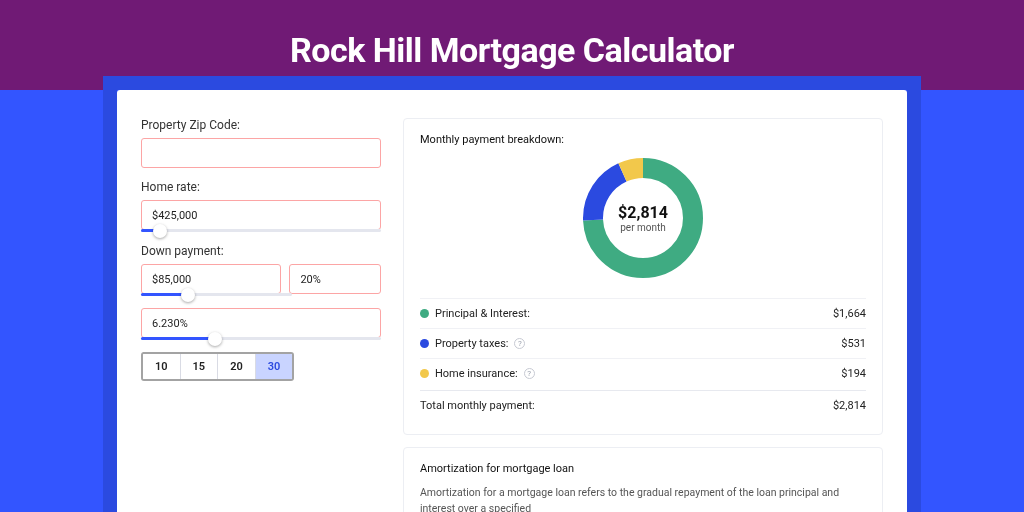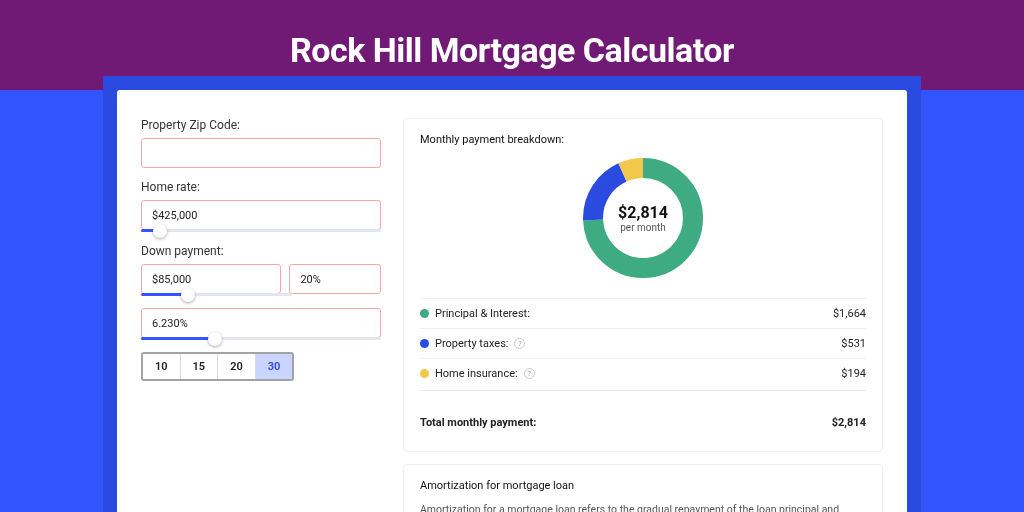--- a/index.html
+++ b/index.html
@@ -36,21 +36,21 @@
   .donut{position:relative;width:124px;height:124px}
   .donut svg{transform:rotate(-90deg)}
   .donut .center{position:absolute;inset:0;display:flex;flex-direction:column;align-items:center;justify-content:center}
   .donut .big{font-size:16px;font-weight:700;color:#111}
   .donut .sm{font-size:10px;color:#555}
   .li{display:flex;align-items:center;justify-content:space-between;padding:8px 0;border-top:1px solid #f0f1f5;font-size:11px;color:#222}
   .li:first-of-type{border-top:none}
   .li .l{display:flex;align-items:center;gap:6px}
   .dot{width:9px;height:9px;border-radius:50%;display:inline-block}
   .info{display:inline-flex;width:11px;height:11px;border:1px solid #c7cad3;border-radius:50%;color:#9aa0ad;font-size:8px;align-items:center;justify-content:center}
-  .li.total{font-weight:700;border-top:1px solid #e7e9ef;padding-top:25px;margin-top:2px}
+  .li.total{font-weight:400;border-top:1px solid #e7e9ef;padding-top:8px;margin-top:2px}
   .amort p{font-size:10.5px;color:#555;line-height:1.5}
 </style>
 </head>
 <body>
 
 <div class="hero">
   <h1>Rock Hill Mortgage Calculator</h1>
 </div>
 
 <div class="stage">

